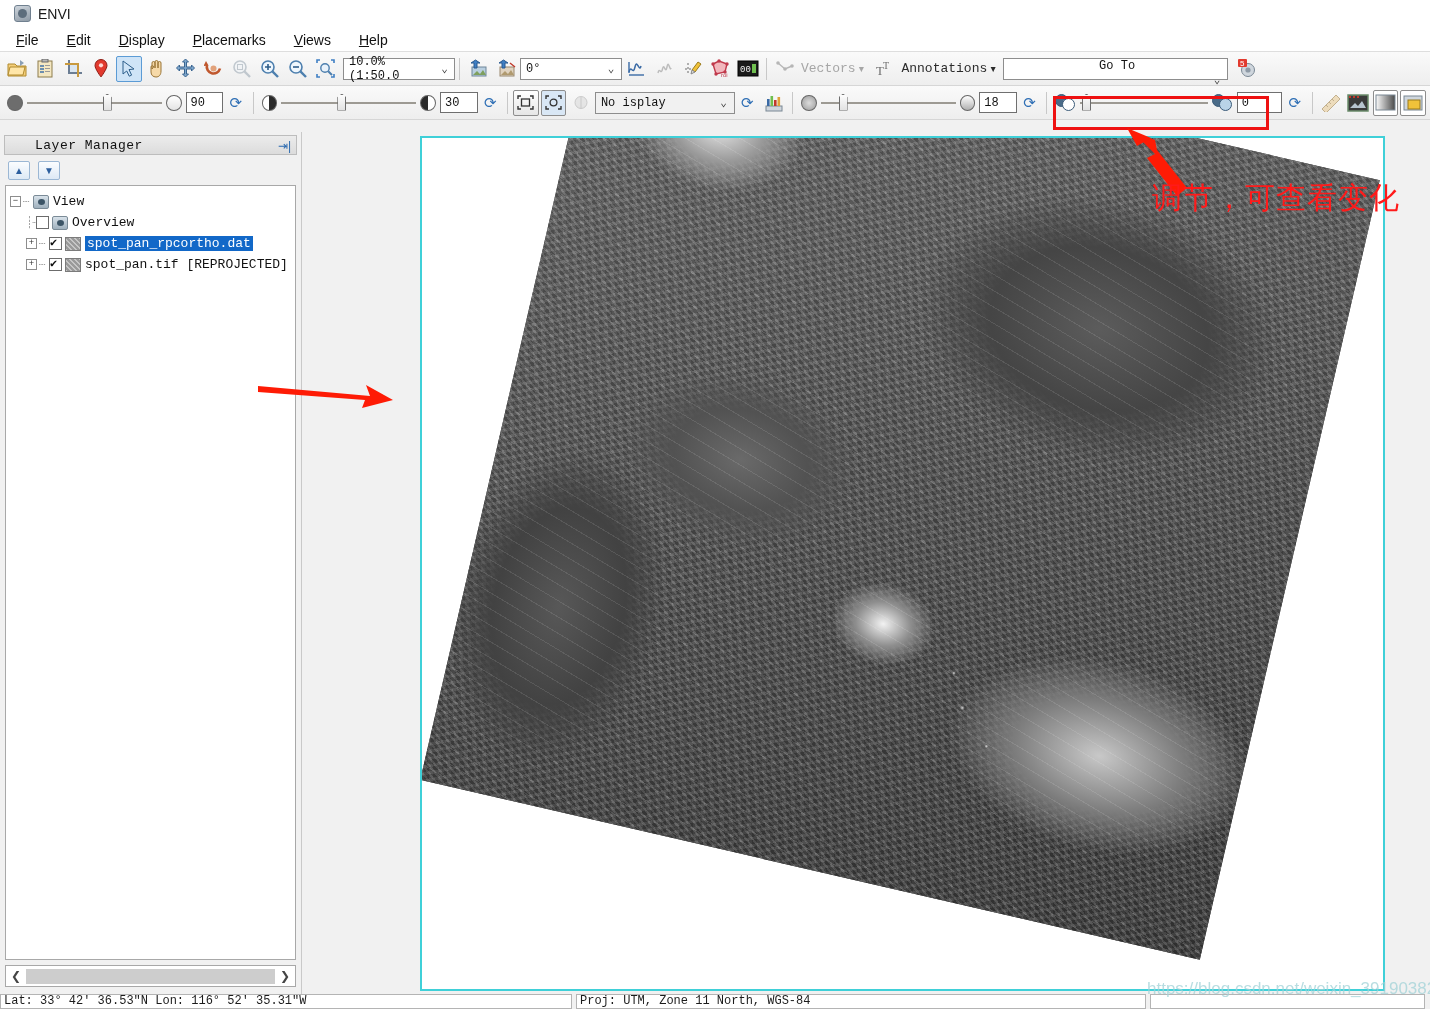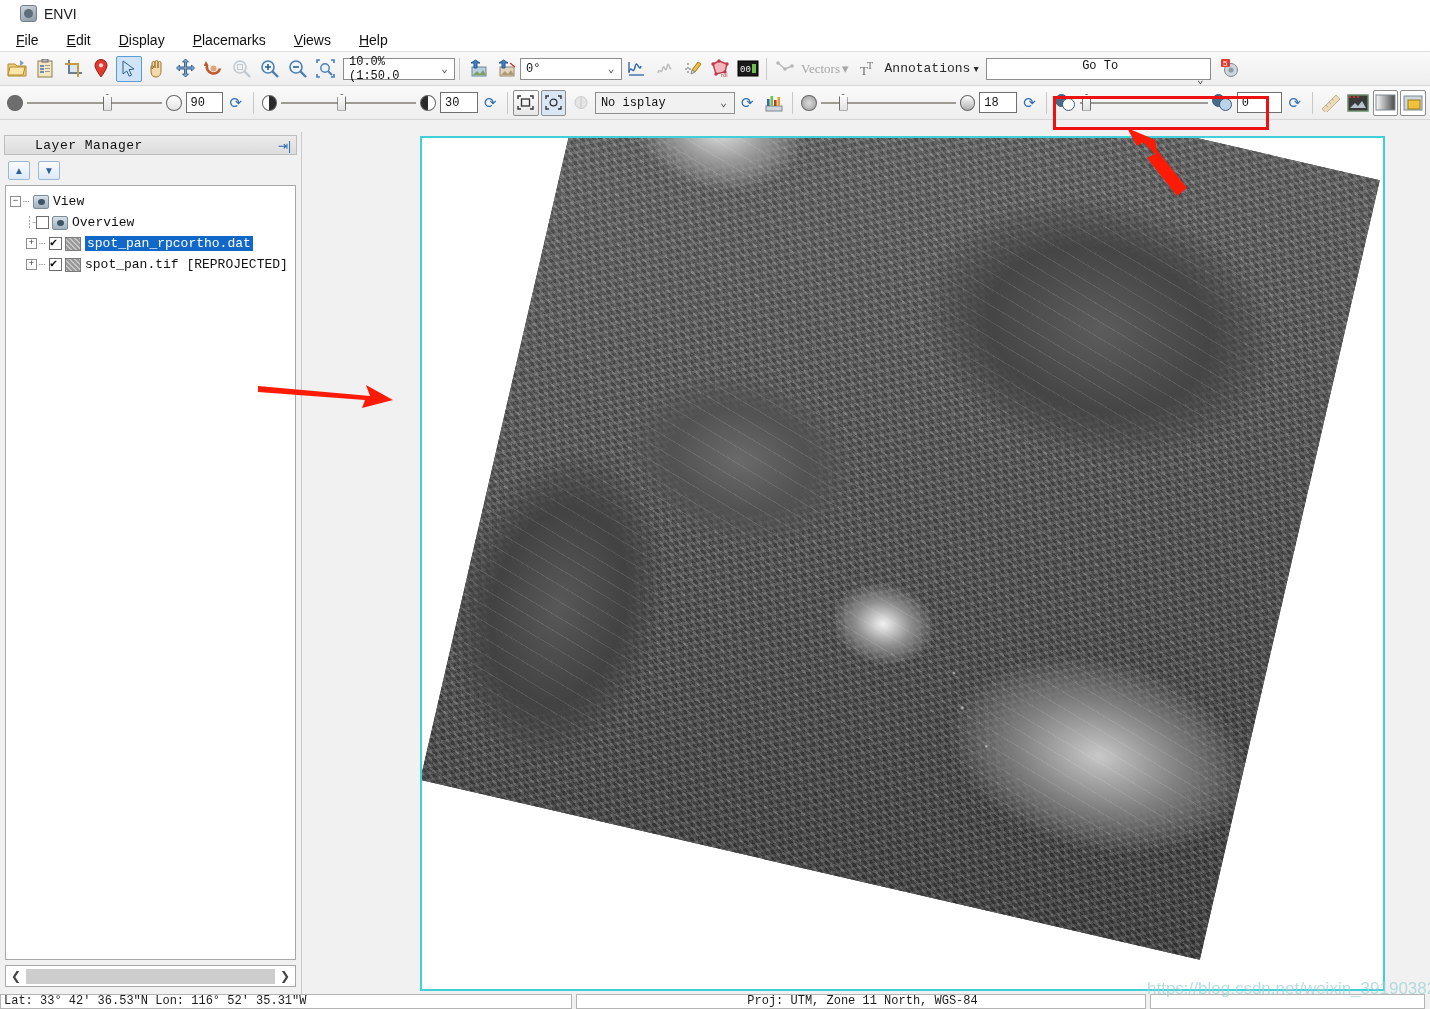--- a/index.html
+++ b/index.html
@@ -14,21 +14,21 @@
     position: relative;
     width: 1430px; height: 1009px;
     background: #f1f1f1;
   }
 
   
   .titlebar {
     height: 28px;
     background: #ffffff;
     display: flex; align-items: center;
-    padding-left: 20px;
+    padding-left: 14px;
     border-bottom: 1px solid #ffffff;
   }
   .title-icon {
     width: 17px; height: 17px;
     border-radius: 3px;
     background: linear-gradient(160deg,#cfd6dd,#8e9aa6);
     border: 1px solid #70808f;
     position: relative; margin-right: 7px;
   }
   .title-icon::after {
@@ -73,21 +73,21 @@
   }
   .tb-btn.active {
     border: 1px solid #5b9bd5;
     background: #cfe4f7;
   }
   .tb-sep {
     width: 1px; height: 22px; margin: 0 4px;
     background: #c8c8c8;
   }
   .tb-label { font-size: 13px; color: #2b2b2b; margin-left: 2px; font-family: "Liberation Mono", monospace;}
-  .tb-label.dim { color: #a6a6a6; font-family: Liberation Serif, serif; }
+  .tb-label.dim { color: #a6a6a6; }
 
   
   .combo {
     height: 22px;
     border: 1px solid #8d8d8d;
     background: #fff;
     display: flex; align-items: center;
     padding: 0 2px 0 5px;
     font-size: 12px;
     font-family: "Liberation Mono", monospace;
@@ -345,21 +345,21 @@
     background: #fff;
     font-size: 12px;
     font-family: "Liberation Mono", monospace;
     color: #1b1b1b;
     overflow: hidden;
     padding-left: 3px;
     line-height: 13px;
     white-space: nowrap;
   }
   #sb-coords { width: 572px; }
-  #sb-proj   { width: 570px; margin-left: 4px; text-align: center; }
+  #sb-proj   { width: 570px; margin-left: 4px; }
   #sb-extra  { width: 275px; margin-left: 4px; }
 
   
   svg { display: block; }
 </style>
 </head>
 <body>
 
 <div id="app">
 
@@ -788,20 +788,21 @@
 
   <svg id="red-arrow-1" viewBox="0 0 135 32">
     <path d="M0 8 L112 18 L108 7 L135 22 L104 30 L107 22 L0 14 Z" fill="#fe1b05"></path>
   </svg>
 
   <svg id="red-arrow-2" viewBox="0 0 70 72">
     <path d="M8 4 L30 26 L22 30 L52 68 L62 60 L32 22 L30 12 Z" fill="#fe1b05"></path>
     <path d="M2 0 L26 10 L12 18 Z" fill="#fe1b05"></path>
   </svg>
 
+  <div id="cn-note">调节，可查看变化</div>
 
   <div id="watermark">https://blog.csdn.net/weixin_39190382</div>
 
   <div id="statusbar">
     <div class="sb-cell" id="sb-coords">Lat: 33° 42' 36.53"N   Lon: 116° 52' 35.31"W</div>
     <div class="sb-cell" id="sb-proj">Proj: UTM, Zone 11 North, WGS-84</div>
     <div class="sb-cell" id="sb-extra"></div>
   </div>
 
 </div>

